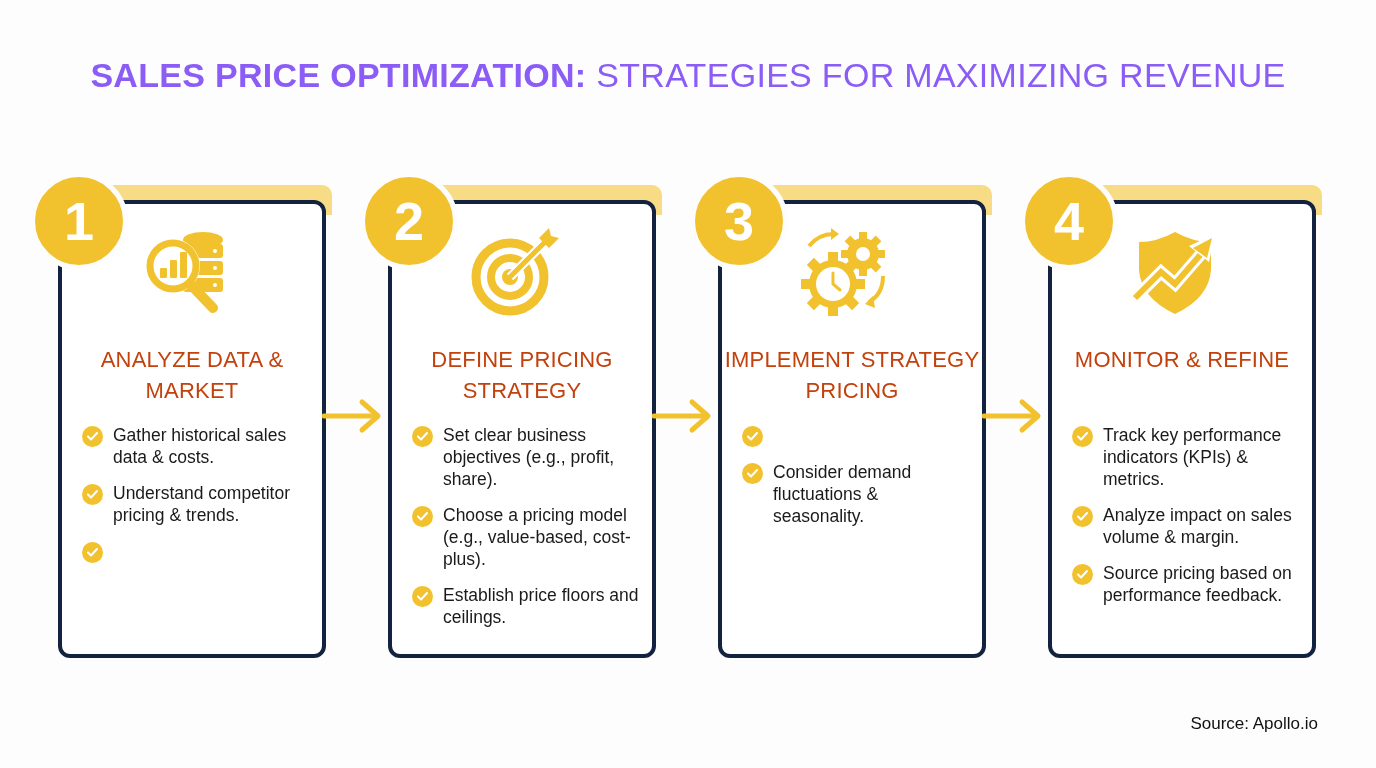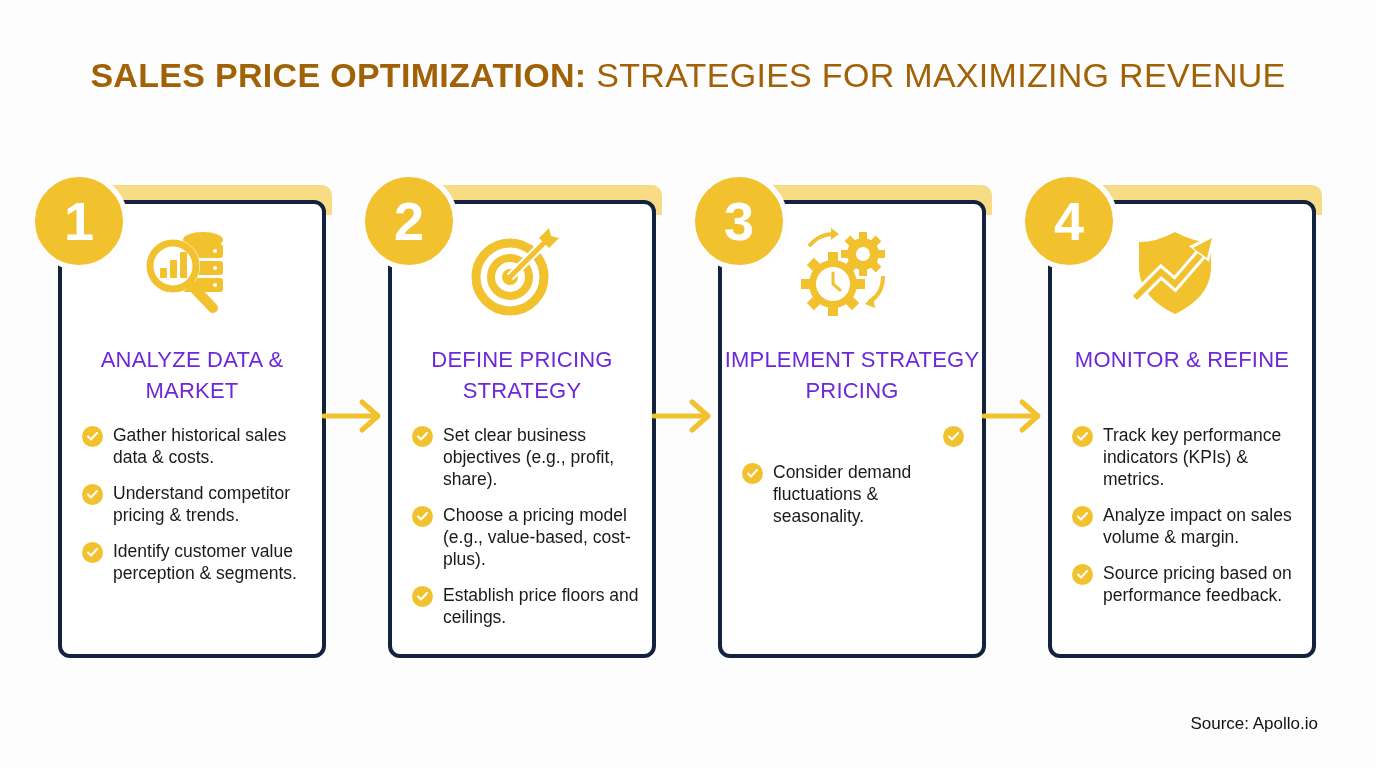--- a/index.html
+++ b/index.html
@@ -1,21 +1,21 @@
 <!DOCTYPE html>
 <html><head>
 <meta charset="utf-8">
 <style>
   * { box-sizing: border-box; margin: 0; padding: 0; }
   html, body { width: 1376px; height: 768px; background: #fdfdfd; overflow: hidden; }
   body { position: relative; font-family: "Liberation Sans", "DejaVu Sans", sans-serif; color: #14213d; }
 
   .title {
     position: absolute; top: 56px; left: 0; width: 1376px; text-align: center;
-    font-size: 34px; letter-spacing: 0.3px; color: #a16207; white-space: nowrap;
+    font-size: 34px; letter-spacing: 0.3px; color: #8b5cf6; white-space: nowrap;
   }
   .title .bold { font-weight: 700; }
   .title .light { font-weight: 400; }
 
   .step { position: absolute; top: 172px; width: 300px; height: 490px; }
   .step .tab {
     position: absolute; left: 60px; top: 13px; width: 242px; height: 30px;
     background: #f7dc85; border-radius: 10px 10px 0 0;
   }
   .step .card {
@@ -24,24 +24,24 @@
   }
   .step .badge {
     position: absolute; left: 0; top: 0; width: 98px; height: 98px; border-radius: 50%;
     background: #f2c12e; border: 5px solid #fdfdfd;
     display: flex; align-items: center; justify-content: center;
     color: #ffffff; font-weight: 700; font-size: 54px;
   }
   .step .icon { position: absolute; left: 105px; top: 50px; width: 100px; height: 100px; }
   .step .heading {
     position: absolute; left: 28px; top: 172px; width: 268px; text-align: center;
-    font-size: 22px; line-height: 31px; color: #6d28d9; font-weight: 400; letter-spacing: 0.2px;
+    font-size: 22px; line-height: 31px; color: #c2410c; font-weight: 400; letter-spacing: 0.2px;
   }
   .step .bullets { position: absolute; left: 52px; top: 252px; width: 232px; list-style: none; }
-  .step .bullets li { display: flex; align-items: flex-start; margin-bottom: 14px; justify-content: flex-end; }
+  .step .bullets li { display: flex; align-items: flex-start; margin-bottom: 14px; }
   .step .bullets .check {
     flex: 0 0 21px; width: 21px; height: 21px; border-radius: 50%; background: #f2c12e;
     margin-top: 2px; margin-right: 10px; display: flex; align-items: center; justify-content: center;
   }
   .step .bullets .text { font-size: 17.5px; line-height: 22px; color: #1a1a1a; }
 
   .arrow { position: absolute; top: 396px; width: 60px; height: 40px; }
 
   .source {
     position: absolute; right: 58px; top: 714px; font-size: 17px; color: #111;
@@ -94,21 +94,20 @@
           </svg>
         </span>
         <span class="text">Understand competitor pricing &amp; trends.</span>
       </li>
     <li>
         <span class="check">
           <svg width="11" height="9" viewBox="0 0 11 9">
             <path d="M1 4.5 L4 7.5 L10 1" stroke="#fff" stroke-width="2" fill="none" stroke-linecap="round" stroke-linejoin="round"></path>
           </svg>
         </span>
-        <span class="text">Identify customer value perception &amp; segments.</span>
       </li>
   </ul>
 </div>
 
 <div class="step" style="left:360px;">
   <div class="tab"></div>
   <div class="card"></div>
   <div class="badge">2</div>
   <svg class="icon" viewBox="0 0 100 100">
     <circle cx="45" cy="55" r="34" fill="none" stroke="#f2c12e" stroke-width="9"></circle>

